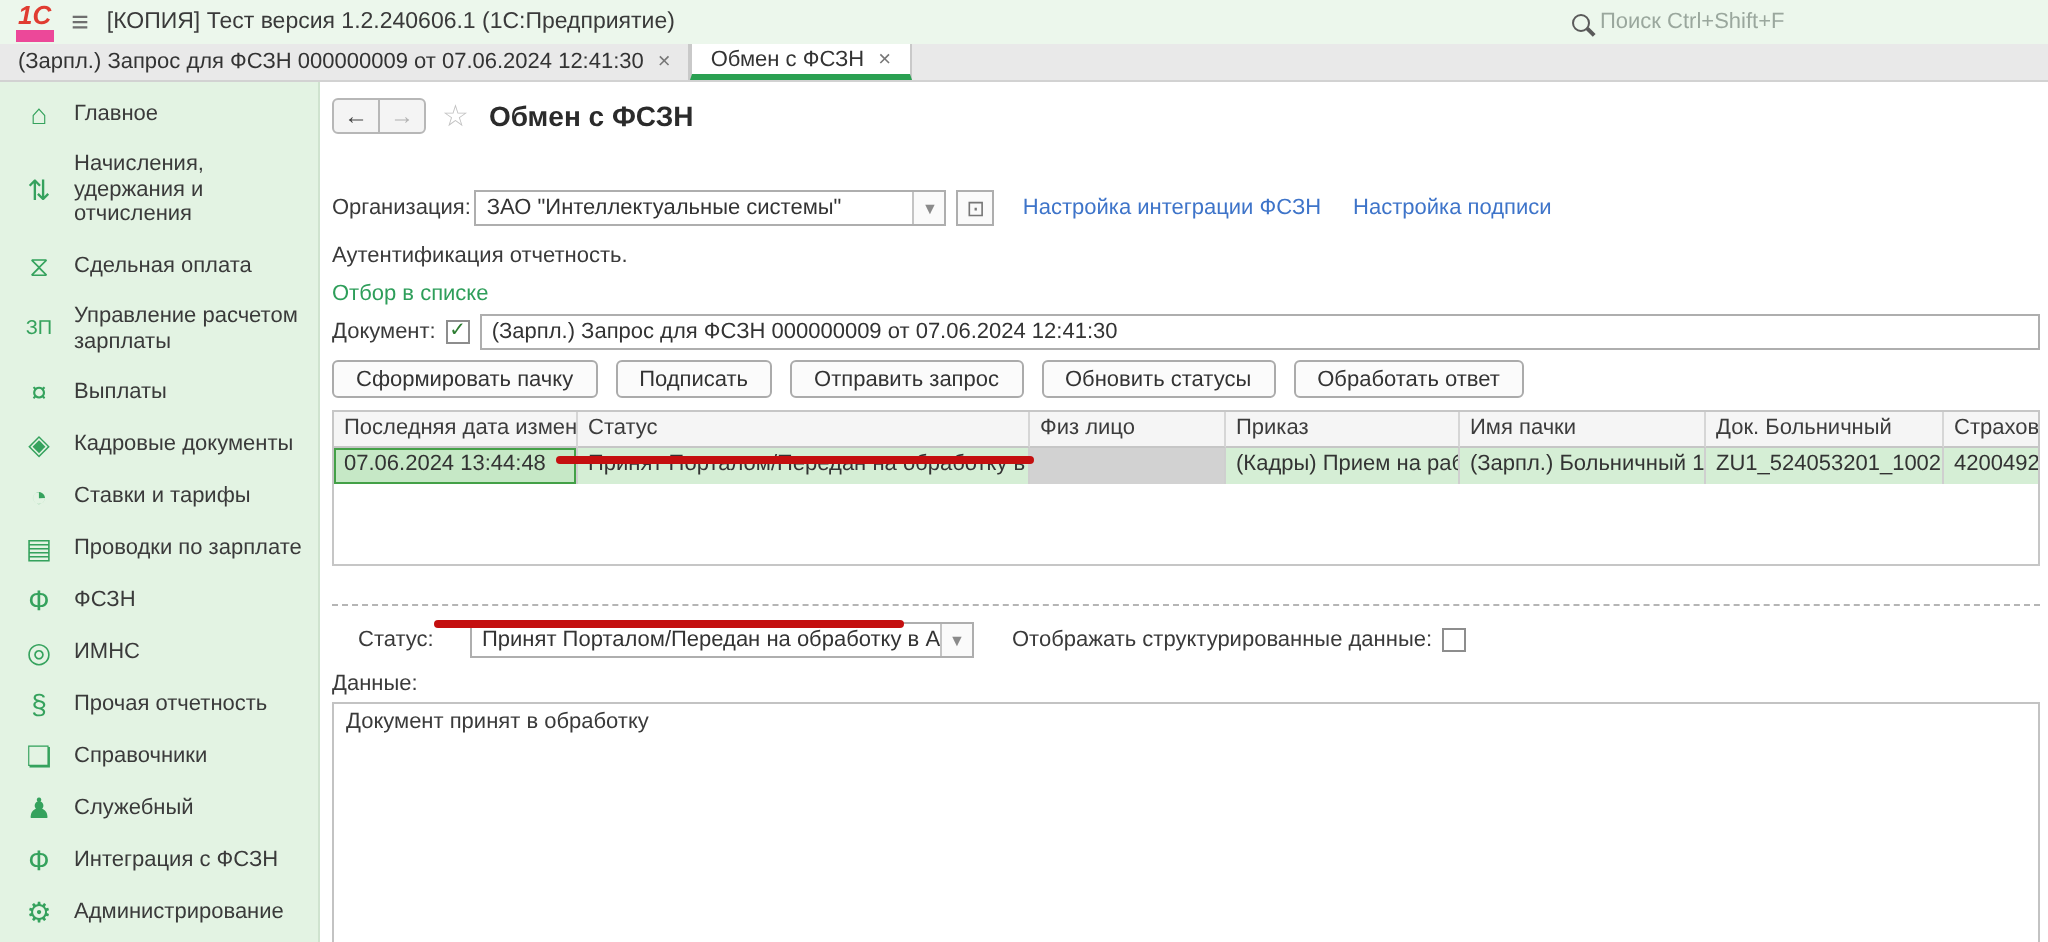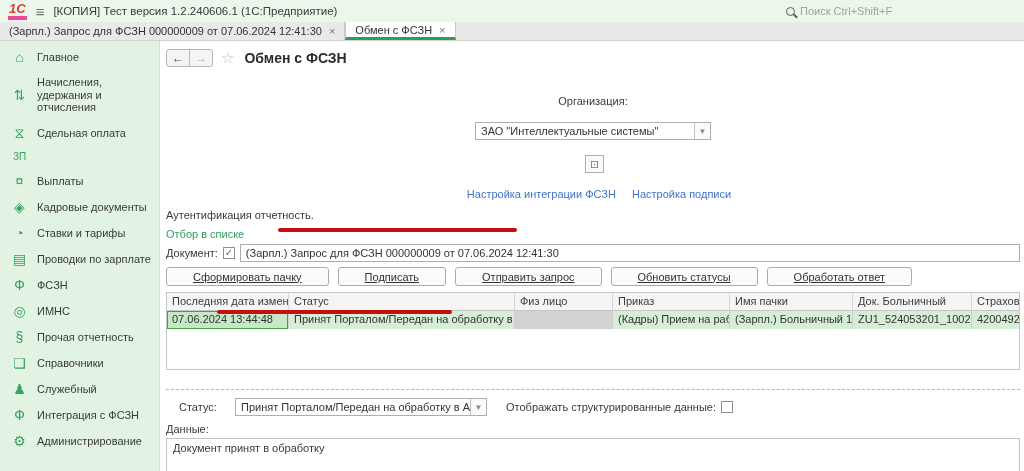--- a/index.html
+++ b/index.html
@@ -8,21 +8,21 @@
     font-family: "Liberation Sans", "DejaVu Sans", sans-serif;
     font-size: 11px; color: #333; background: #fff;
     position: relative; overflow: hidden;
   }
   
   .topbar {
     position:absolute; left:0; top:0; width:1024px; height:22px;
     background:#ecf7ec; display:flex; align-items:center; padding:0 8px; gap:9px;
   }
   .logo { color:#e03c31; font-weight:bold; font-style:italic; font-size:13px;
-    border-bottom:4px solid #ec4899; line-height:1; padding:0 1px 1px 1px; }
+    border-bottom:6px solid #ec4899; line-height:1; padding:0 1px 1px 1px; }
   .hamburger { color:#6f6f6f; font-size:15px; line-height:1; cursor:pointer; }
   .win-title { color:#3a3a3a; font-size:11.5px; }
   .search { margin-left:auto; display:flex; align-items:center; gap:5px; color:#9aa79d; width:230px; }
   .lens { width:9px; height:9px; border:1.5px solid #5a5a5a; border-radius:50%; position:relative; flex:0 0 auto; }
   .lens::after { content:""; position:absolute; width:5px; height:1.5px; background:#5a5a5a;
     right:-4px; bottom:-2px; transform:rotate(45deg); }
   
   .tabbar {
     position:absolute; left:0; top:22px; width:1024px; height:19px;
     background:#e9e9e9; border-bottom:1px solid #d2d2d2; display:flex; align-items:stretch;
@@ -45,39 +45,39 @@
     padding:0 4px 0 5px; overflow:hidden; }
   .navstrip { display:flex; align-items:center; gap:8px; height:30px; padding-top:3px; }
   .navbtns { display:flex; }
   .navbtn { width:24px; height:18px; background:#f4f4f4; border:1px solid #b7b7b7;
     display:flex; align-items:center; justify-content:center; font-size:12px; cursor:pointer; }
   .navbtn.back { border-radius:3px 0 0 3px; color:#444; }
   .navbtn.fwd  { border-radius:0 3px 3px 0; margin-left:-1px; color:#b3b3b3; }
   .star { color:#c2c2c2; font-size:15px; cursor:pointer; }
   .page-title { font-size:14px; font-weight:bold; color:#2b2b2b; margin-left:2px; }
   .row { display:flex; align-items:center; }
-  .org-row { margin-top:24px; gap:15px;flex-direction:column; }
+  .org-row { margin-top:24px; gap:2px; }
   .lbl { color:#3a3a3a; white-space:nowrap; }
   .field { height:18px; border:1px solid #aeaeae; background:#fff; display:flex; align-items:center; }
   .field .val { padding:0 5px; white-space:nowrap; overflow:hidden; flex:1; }
   .drop-btn { width:16px; height:100%; border-left:1px solid #c4c4c4; color:#8a8a8a; font-size:8px;
     display:flex; align-items:center; justify-content:center; cursor:pointer; background:#fafafa; }
   .sq-btn { width:19px; height:18px; border:1px solid #aeaeae; background:#fafafa; color:#777;
     display:flex; align-items:center; justify-content:center; font-size:11px; cursor:pointer; margin-left:3px; }
   .links { display:flex; gap:16px; margin-left:12px; }
   a.blue-link { color:#3e74c9; cursor:pointer; white-space:nowrap; }
   .auth-line { margin-top:9px; color:#3a3a3a; }
   .green-link { margin-top:7px; color:#2e9e5a; cursor:pointer; }
   .doc-row { margin-top:4px; gap:5px; }
   .checkbox { width:12px; height:12px; border:1px solid #8d8d8d; background:#fff; display:flex;
     align-items:center; justify-content:center; font-size:10px; color:#2e7d32; line-height:1; cursor:pointer; }
   .doc-field { flex:1; }
   .btn-row { margin-top:5px; gap:9px; }
-  .btn { height:19px; padding:0 26px; background:#fbfbfb; border:1px solid #ababab; border-radius:3px;
-    display:flex; align-items:center; color:#333; cursor:pointer; white-space:nowrap;text-decoration:underline; }
+  .btn { height:19px; padding:0 11px; background:#fbfbfb; border:1px solid #ababab; border-radius:3px;
+    display:flex; align-items:center; color:#333; cursor:pointer; white-space:nowrap; }
   
   .table { margin-top:6px; border:1px solid #c6c6c6; }
   .tgrid { display:grid; grid-template-columns:122px 226px 98px 117px 123px 119px 1fr; }
   .th { background:#f5f5f5; color:#3c3c3c; padding:2px 5px; border-right:1px solid #d6d6d6;
     border-bottom:1px solid #c6c6c6; white-space:nowrap; overflow:hidden; height:18px; cursor:pointer; }
   .td { padding:2px 5px; border-right:1px solid #cfcfcf; white-space:nowrap; overflow:hidden;
     height:18px; background:#d5eed5; cursor:pointer; }
   .td.sel { background:#c6e8c6; box-shadow:inset 0 0 0 1px #43a047; }
   .td.gray { background:#d2d2d2; }
   .tbody-empty { height:40px; background:#fff; }
@@ -126,20 +126,21 @@
   <div class="side-item">
     <span class="side-icon">⇅</span>
     <span class="side-label">Начисления, удержания и отчисления</span>
   </div>
   <div class="side-item">
     <span class="side-icon">⧖</span>
     <span class="side-label">Сдельная оплата</span>
   </div>
   <div class="side-item">
     <span class="side-icon txt">ЗП</span>
+    <span class="side-label">Управление расчетом зарплаты</span>
   </div>
   <div class="side-item">
     <span class="side-icon">¤</span>
     <span class="side-label">Выплаты</span>
   </div>
   <div class="side-item">
     <span class="side-icon">◈</span>
     <span class="side-label">Кадровые документы</span>
   </div>
   <div class="side-item">

